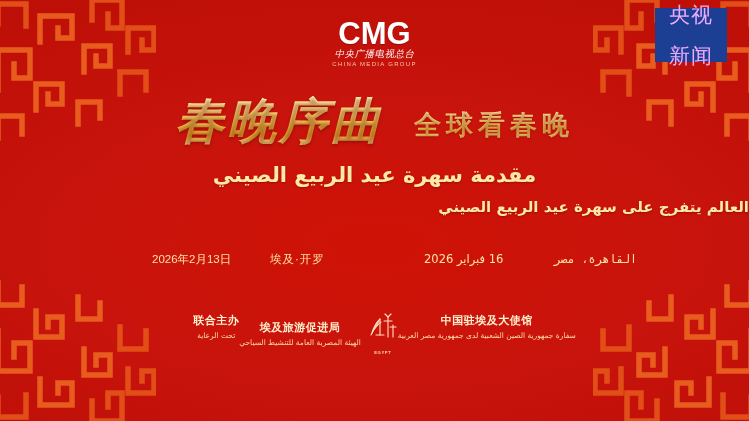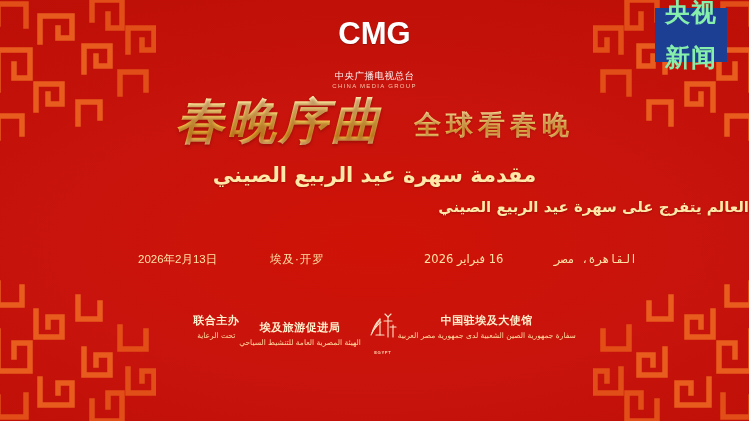--- a/index.html
+++ b/index.html
@@ -46,25 +46,26 @@
   }
   .cmg-mark {
     font-family: "Liberation Sans", sans-serif;
     font-weight: 700;
     font-size: 31px;
     letter-spacing: 0px;
     color: #ffffff;
     text-shadow: 0 1px 1px rgba(0,0,0,.25);
   }
   .cmg-cn {
-    margin-top: 22px;
+    margin-top: 0;
     font-size: 9.5px;
     letter-spacing: .5px;
     color: #ffffff;
     opacity: .95;
+    font-style: italic;
   }
   .cmg-en {
     margin-top: 2px;
     font-size: 6px;
     letter-spacing: 1.3px;
     color: #ffd9bb;
     opacity: .9;
   }
 
   .news-badge {
@@ -74,23 +75,23 @@
     width: 72px;
     height: 54px;
     background: #1c3f94;
     display: flex;
     flex-direction: column;
     align-items: center;
     justify-content: center;
     line-height: 1;
   }
   .news-badge span {
-    color: #86efac;
-    font-size: 25px;
-    font-weight: 700;
+    color: #f0abfc;
+    font-size: 21px;
+    font-weight: 400;
     letter-spacing: 1px;
     font-family: "Liberation Sans", sans-serif;
   }
   .news-badge span + span { margin-top: 20px; }
 
   
   .title-row {
     position: absolute;
     top: 96px;
     left: 0; right: 0;
@@ -146,21 +147,21 @@
     position: absolute;
     top: 250px;
     left: 0; right: 0;
     height: 18px;
     display: flex;
     align-items: center;
     color: #ffe2a6;
     font-size: 11.5px;
   }
   .info-cell { position: absolute; white-space: nowrap; }
-  .i-date-cn { left: 138px; }
+  .i-date-cn { left: 152px; }
   .i-loc-cn  { left: 270px; letter-spacing: 1px; }
   .i-date-ar { left: 424px; direction: rtl; font-family: "DejaVu Sans", sans-serif; }
   .i-loc-ar  { right: 112px; direction: rtl; font-family: Liberation Mono, monospace; }
 
   
   .sponsors {
     position: absolute;
     top: 313px;
     left: 72px;
     right: 52px;

